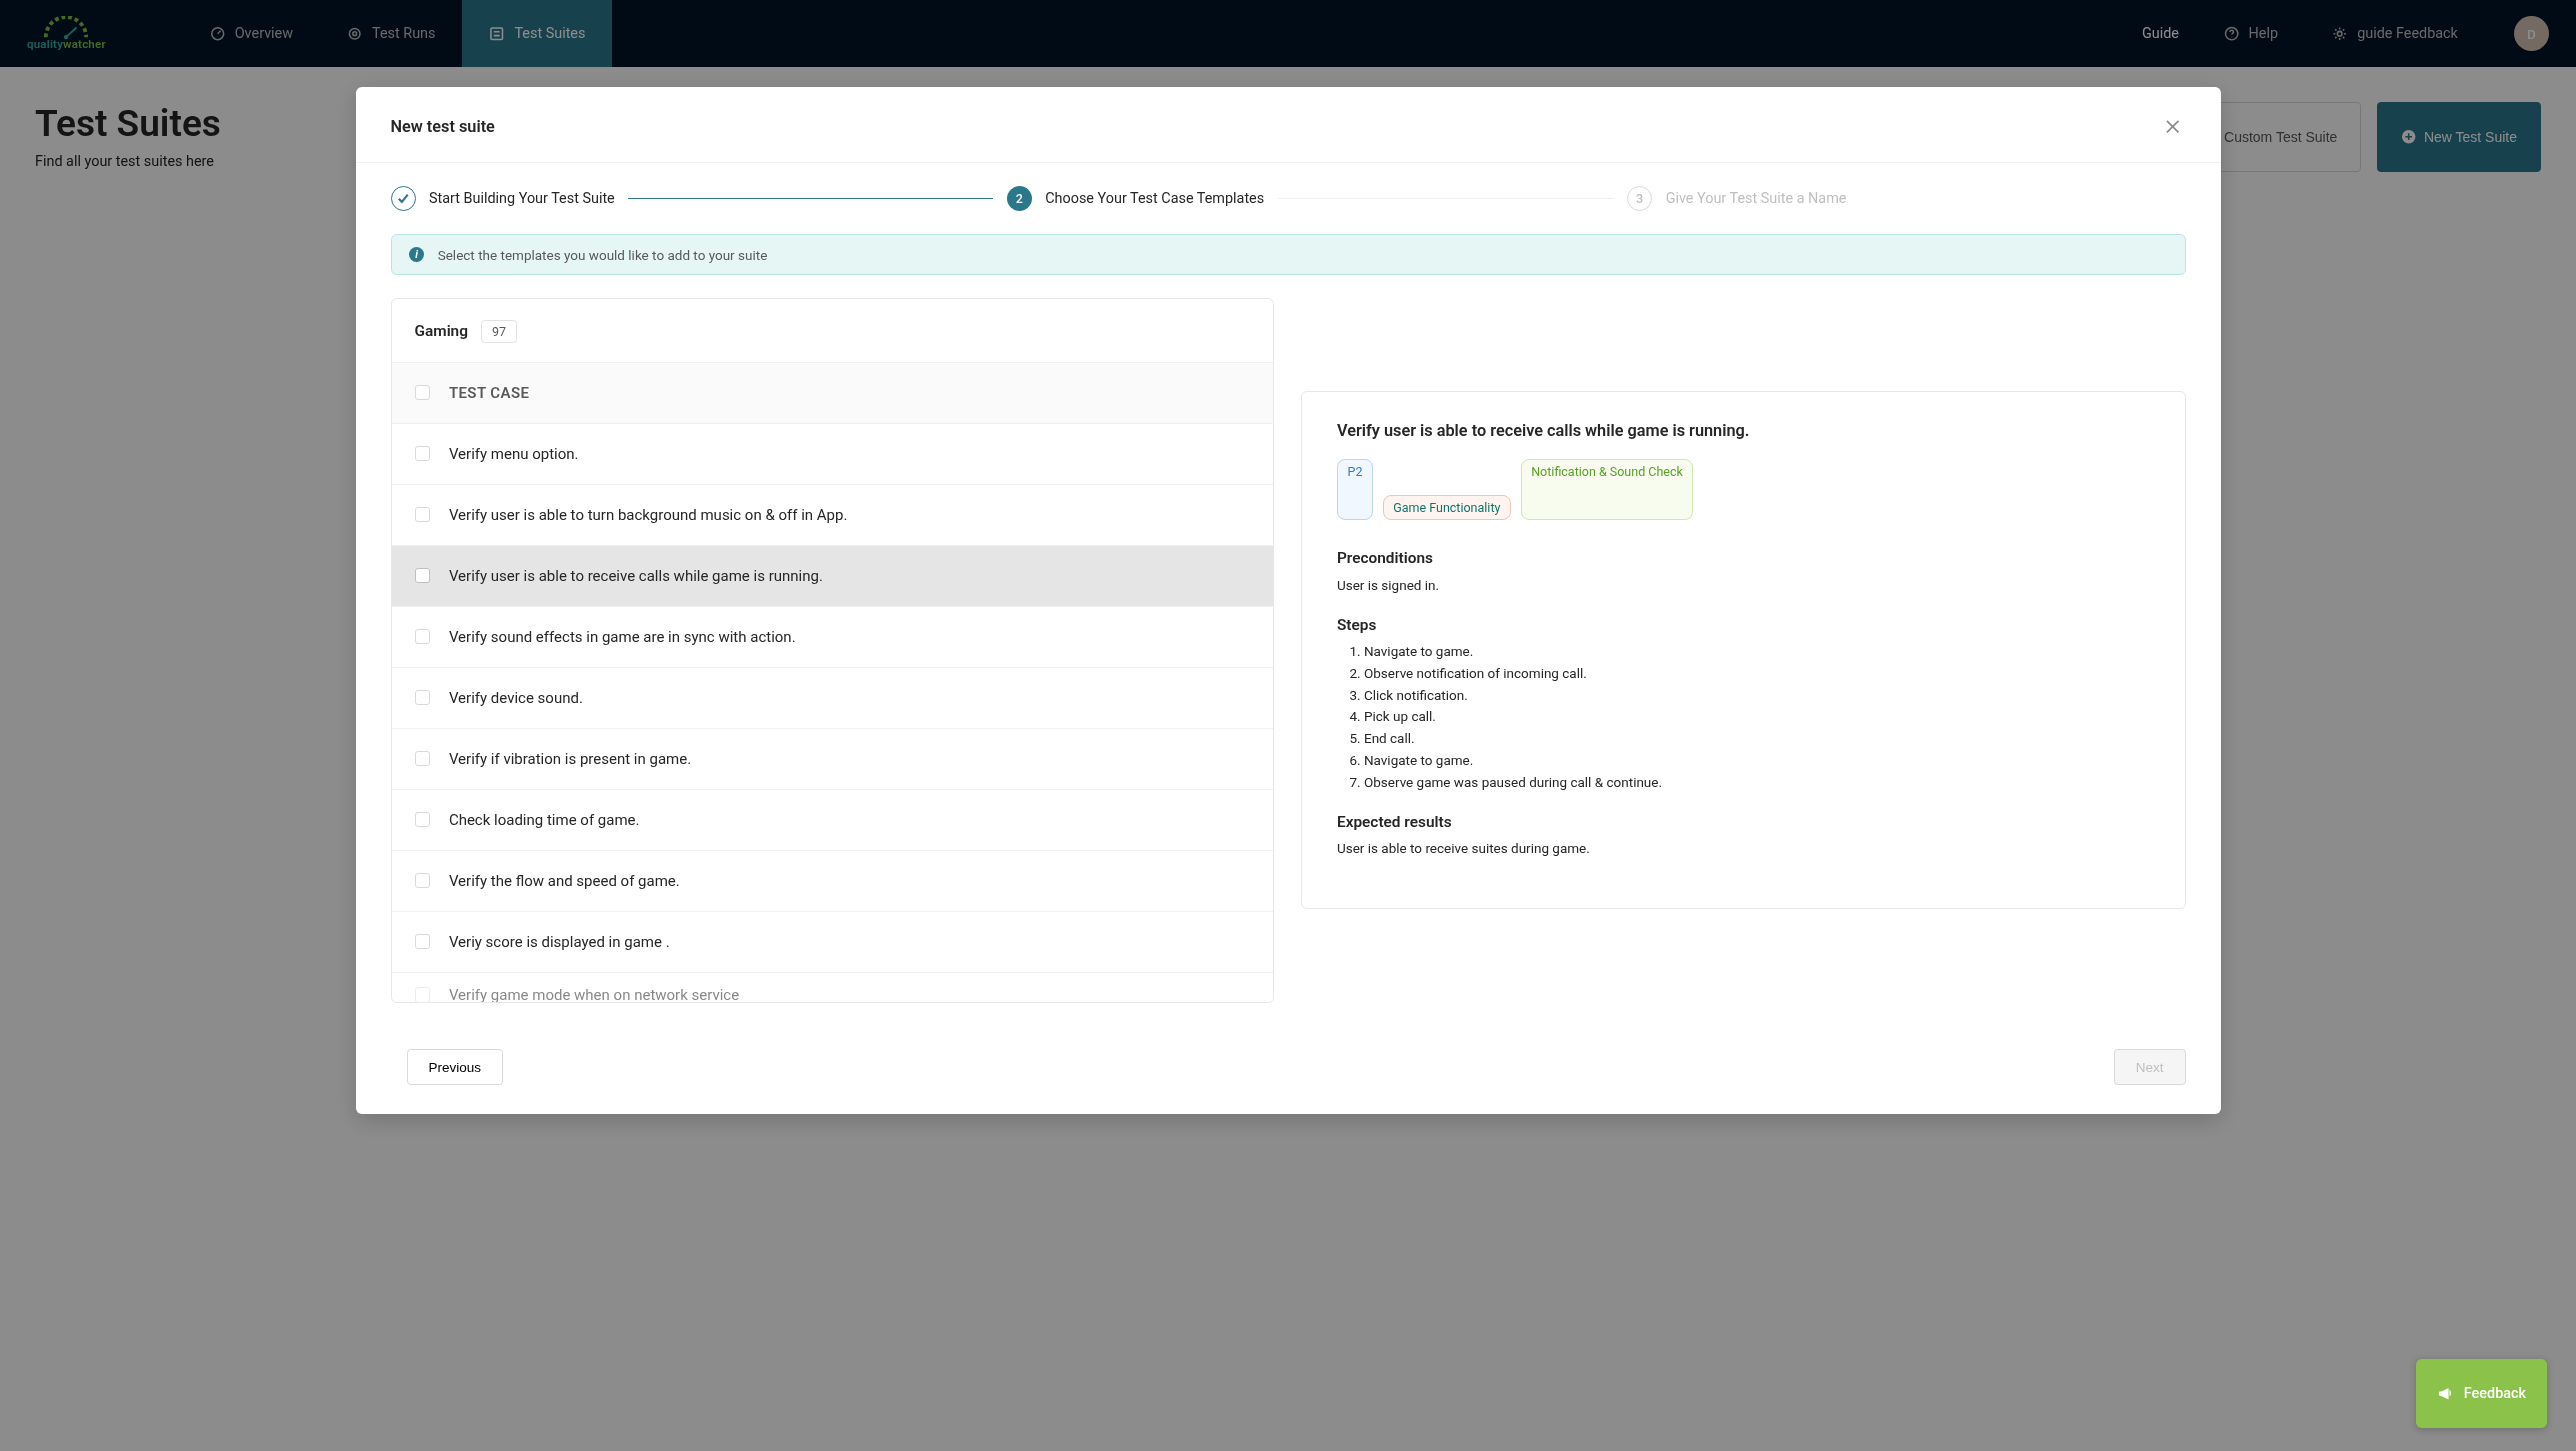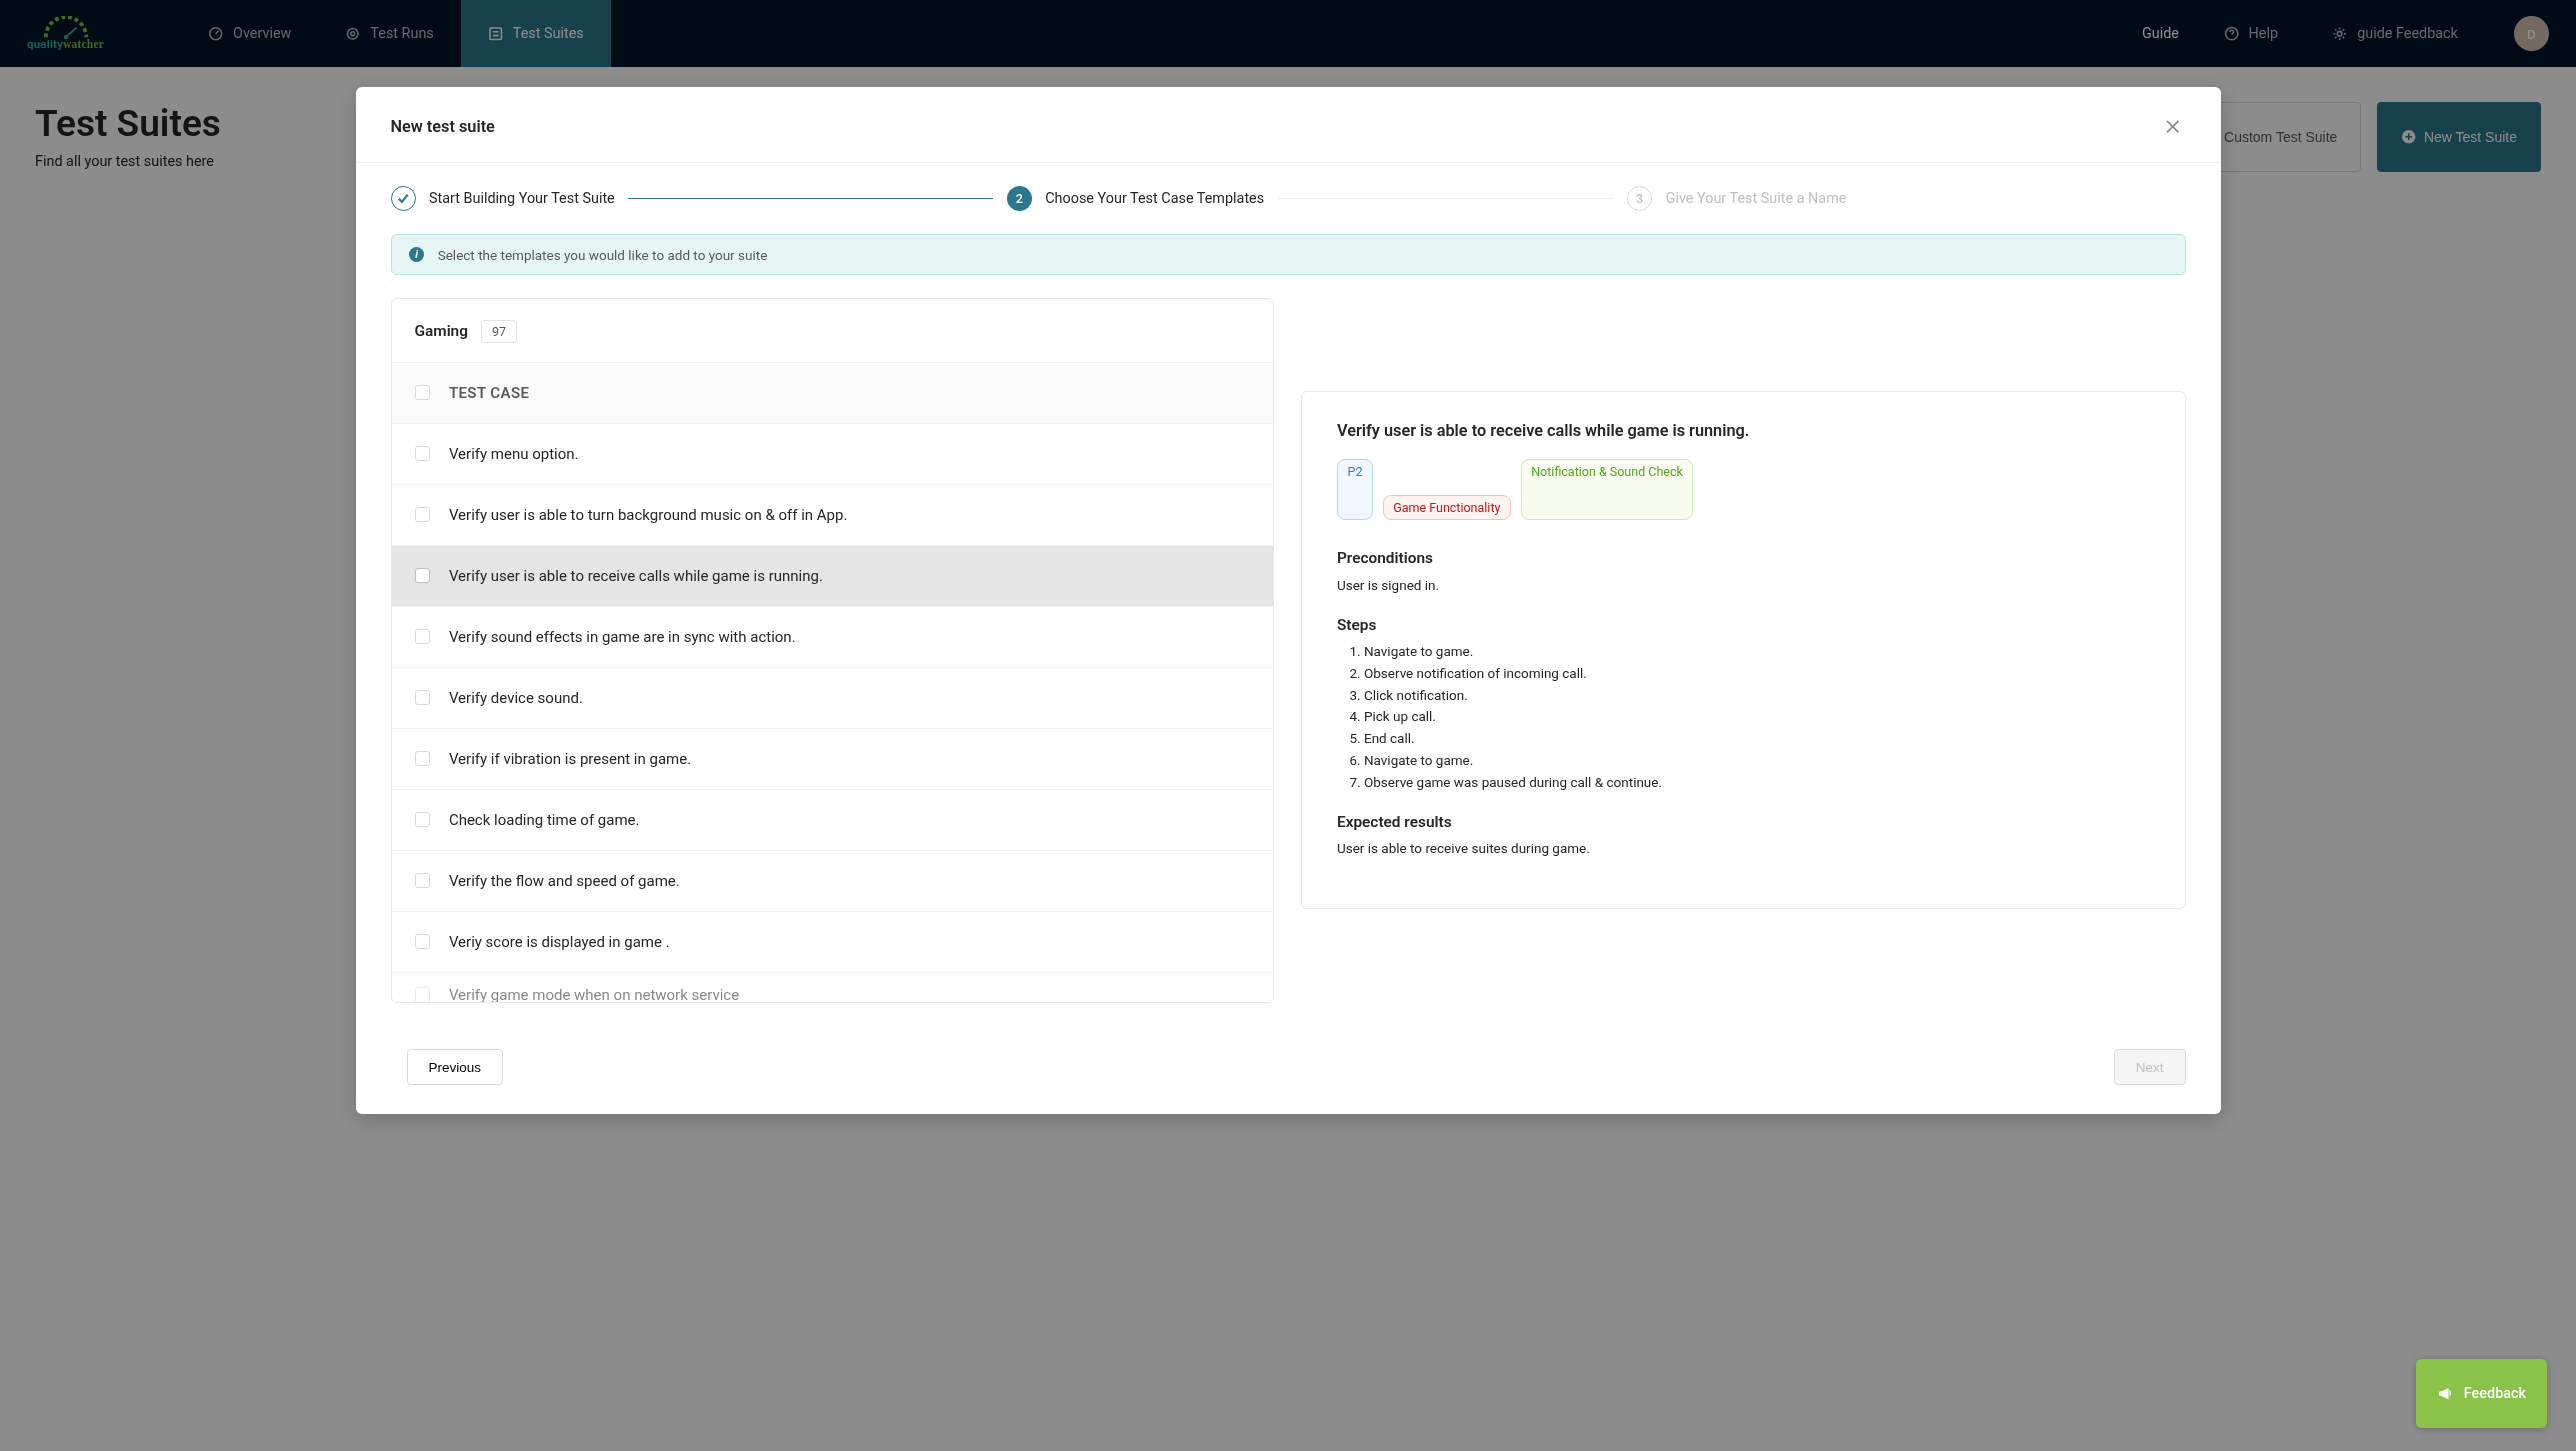--- a/index.html
+++ b/index.html
@@ -8,21 +8,21 @@
 
   
   .topnav {
     height: 67px; background: #001529; color: #fff;
     display: flex; align-items: center; padding: 0 27px;
   }
   .logo { display:flex; flex-direction:column; align-items:center; margin-right:77px; }
   .logo-arc { width: 52px; height: 21px; position:relative; }
   .logo-arc svg { width:52px; height:25px; }
   .logo-word { font-size:11.5px; color:#2bb3a3; font-weight:600; letter-spacing:0.2px; }
-  .logo-word .w2 { color:#7cc243;font-family:Liberation Serif, serif; }
+  .logo-word .w2 { color:#7cc243; }
 
   .nav-items { display:flex; align-items:center; gap: 0; height:100%; }
   .nav-item {
     display:flex; align-items:center; gap:9.6px;
     padding: 0 27px; height:100%;
     color:#bfbfbf; font-size:14.4px; cursor:pointer;
   }
   .nav-item.active { background:#2b778c; color:#fff; }
   .nav-item svg { width:15.4px; height:15.4px; fill:none; stroke:currentColor; stroke-width:1.6; }
 
@@ -151,21 +151,21 @@
   .row.selected .chk { border-color:#bfbfbf; background:#fff; }
   .row.last-partial { border-bottom:none; opacity:.55; padding-bottom:1.9px; padding-top:17.3px; overflow:hidden; height:29px;}
 
   
   .detail-title { font-size:16.3px; font-weight:600; margin-bottom:19px; }
   .tags { display:flex; gap:9.6px; margin-bottom:29px; }
   .tag {
     padding:3.8px 9.6px; border-radius:8px; font-size:12.5px; border:1px solid;
   }
   .tag.p2   { color:#2f77d1; border-color:#b8d5f2; background:#f0f7ff; }
-  .tag.red  { color:#b91c1c; border-color:#f3c2b6; background:#fff4f0;margin-top:36px; }
+  .tag.red  { color:#0f766e; border-color:#f3c2b6; background:#fff4f0;margin-top:36px; }
   .tag.green{ color:#5aa024; border-color:#cde7b7; background:#f7fcef; }
 
   .sect-title { font-size:15.4px; font-weight:600; margin:9.6px 0 9.6px; }
   .sect-body { font-size:13.5px; margin-bottom:23px; }
   ol.steps-list { padding-left:27px; margin-bottom:23px; }
   ol.steps-list li { font-size:13.5px; margin:5.8px 0; }
 
   
   .modal-footer {
     padding: 17.3px 35px 29px; display:flex; justify-content:space-between; gap:6px;margin-left:16px;

